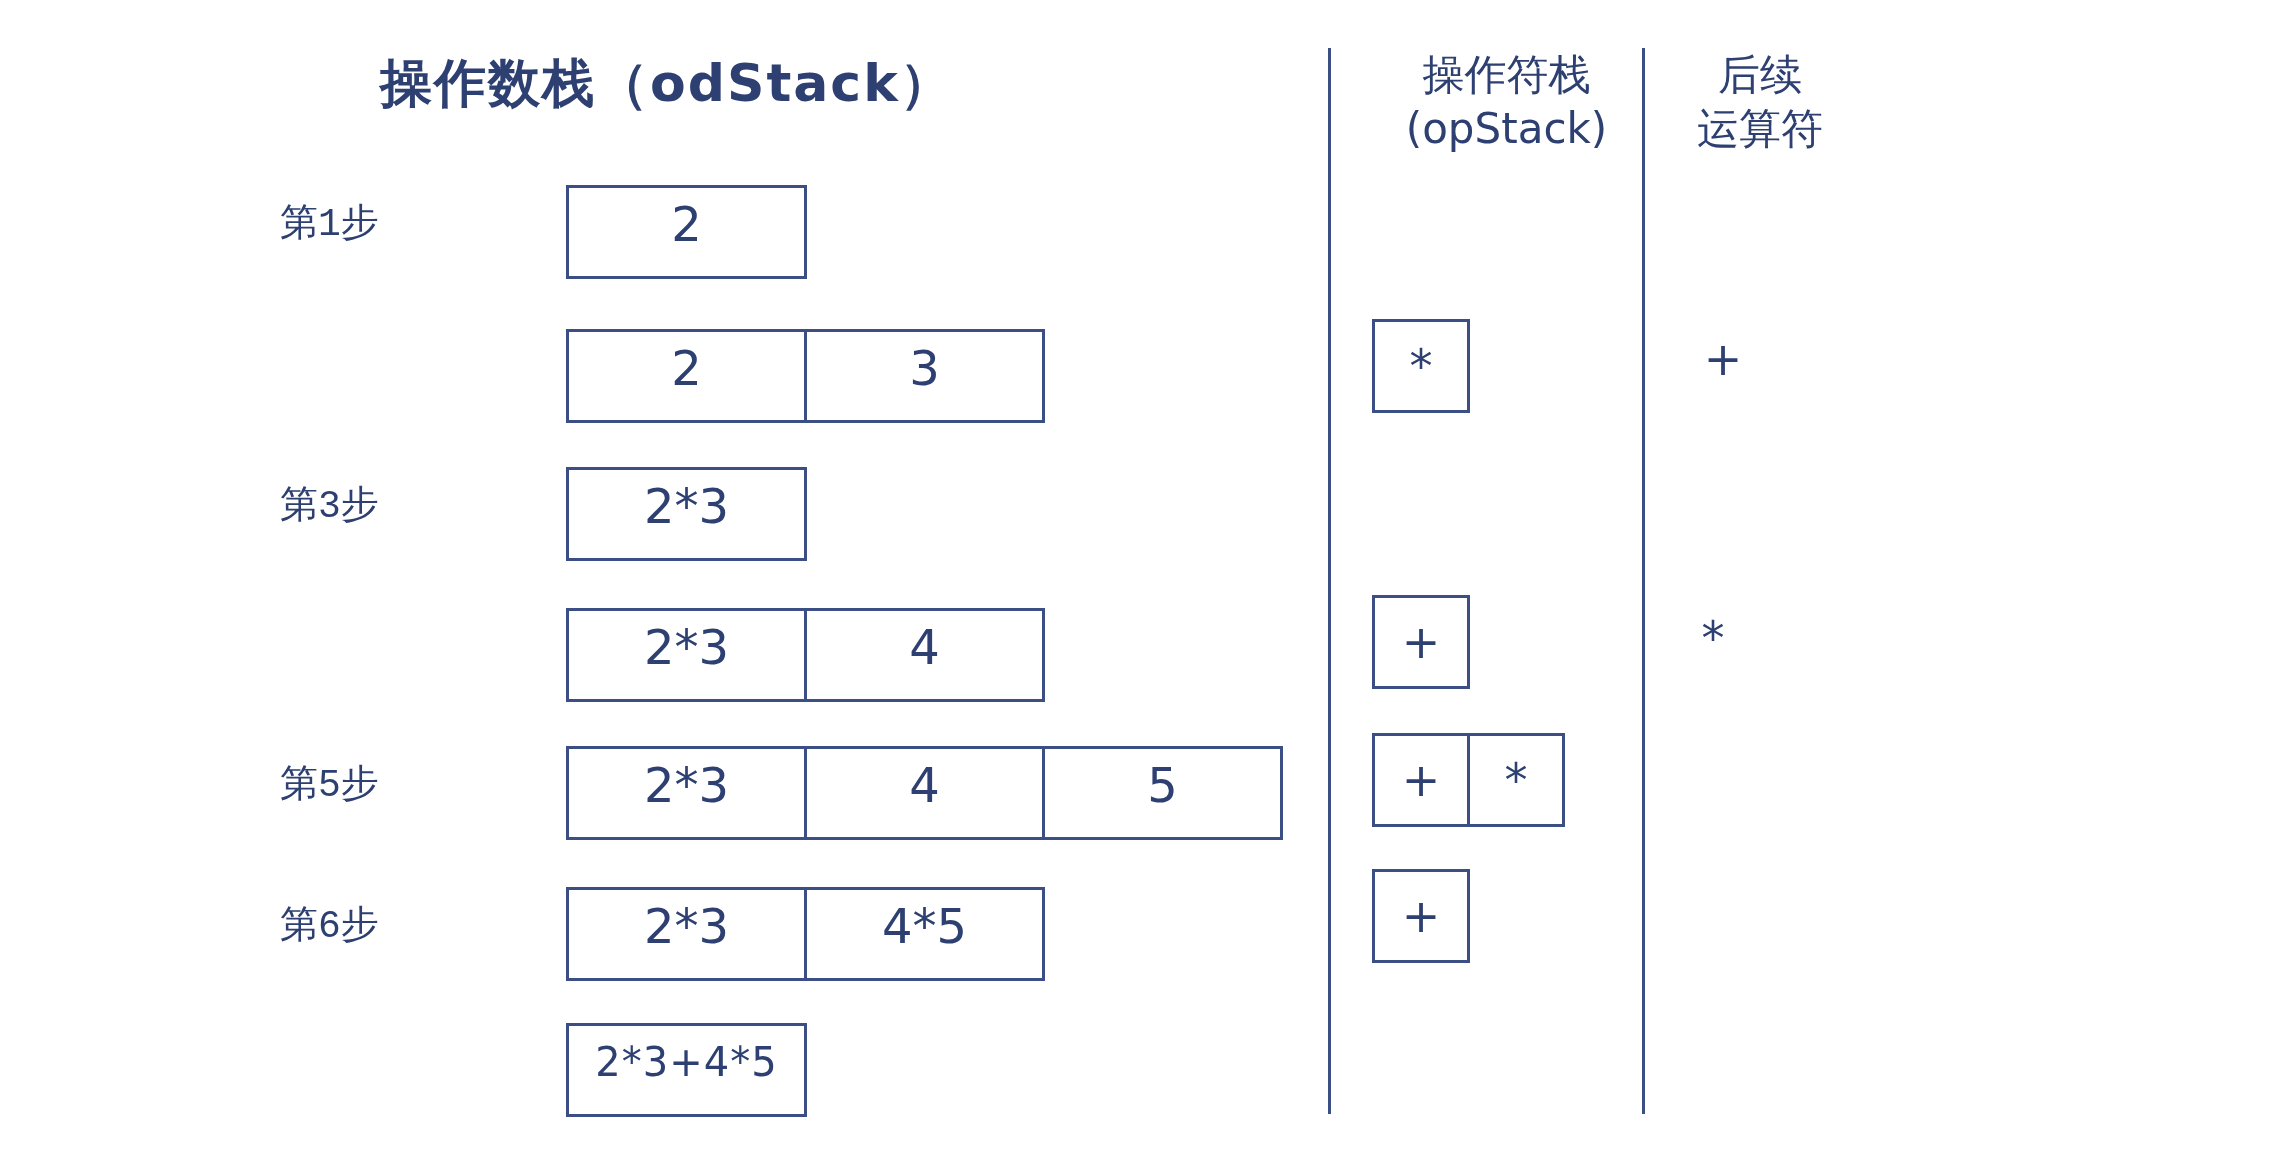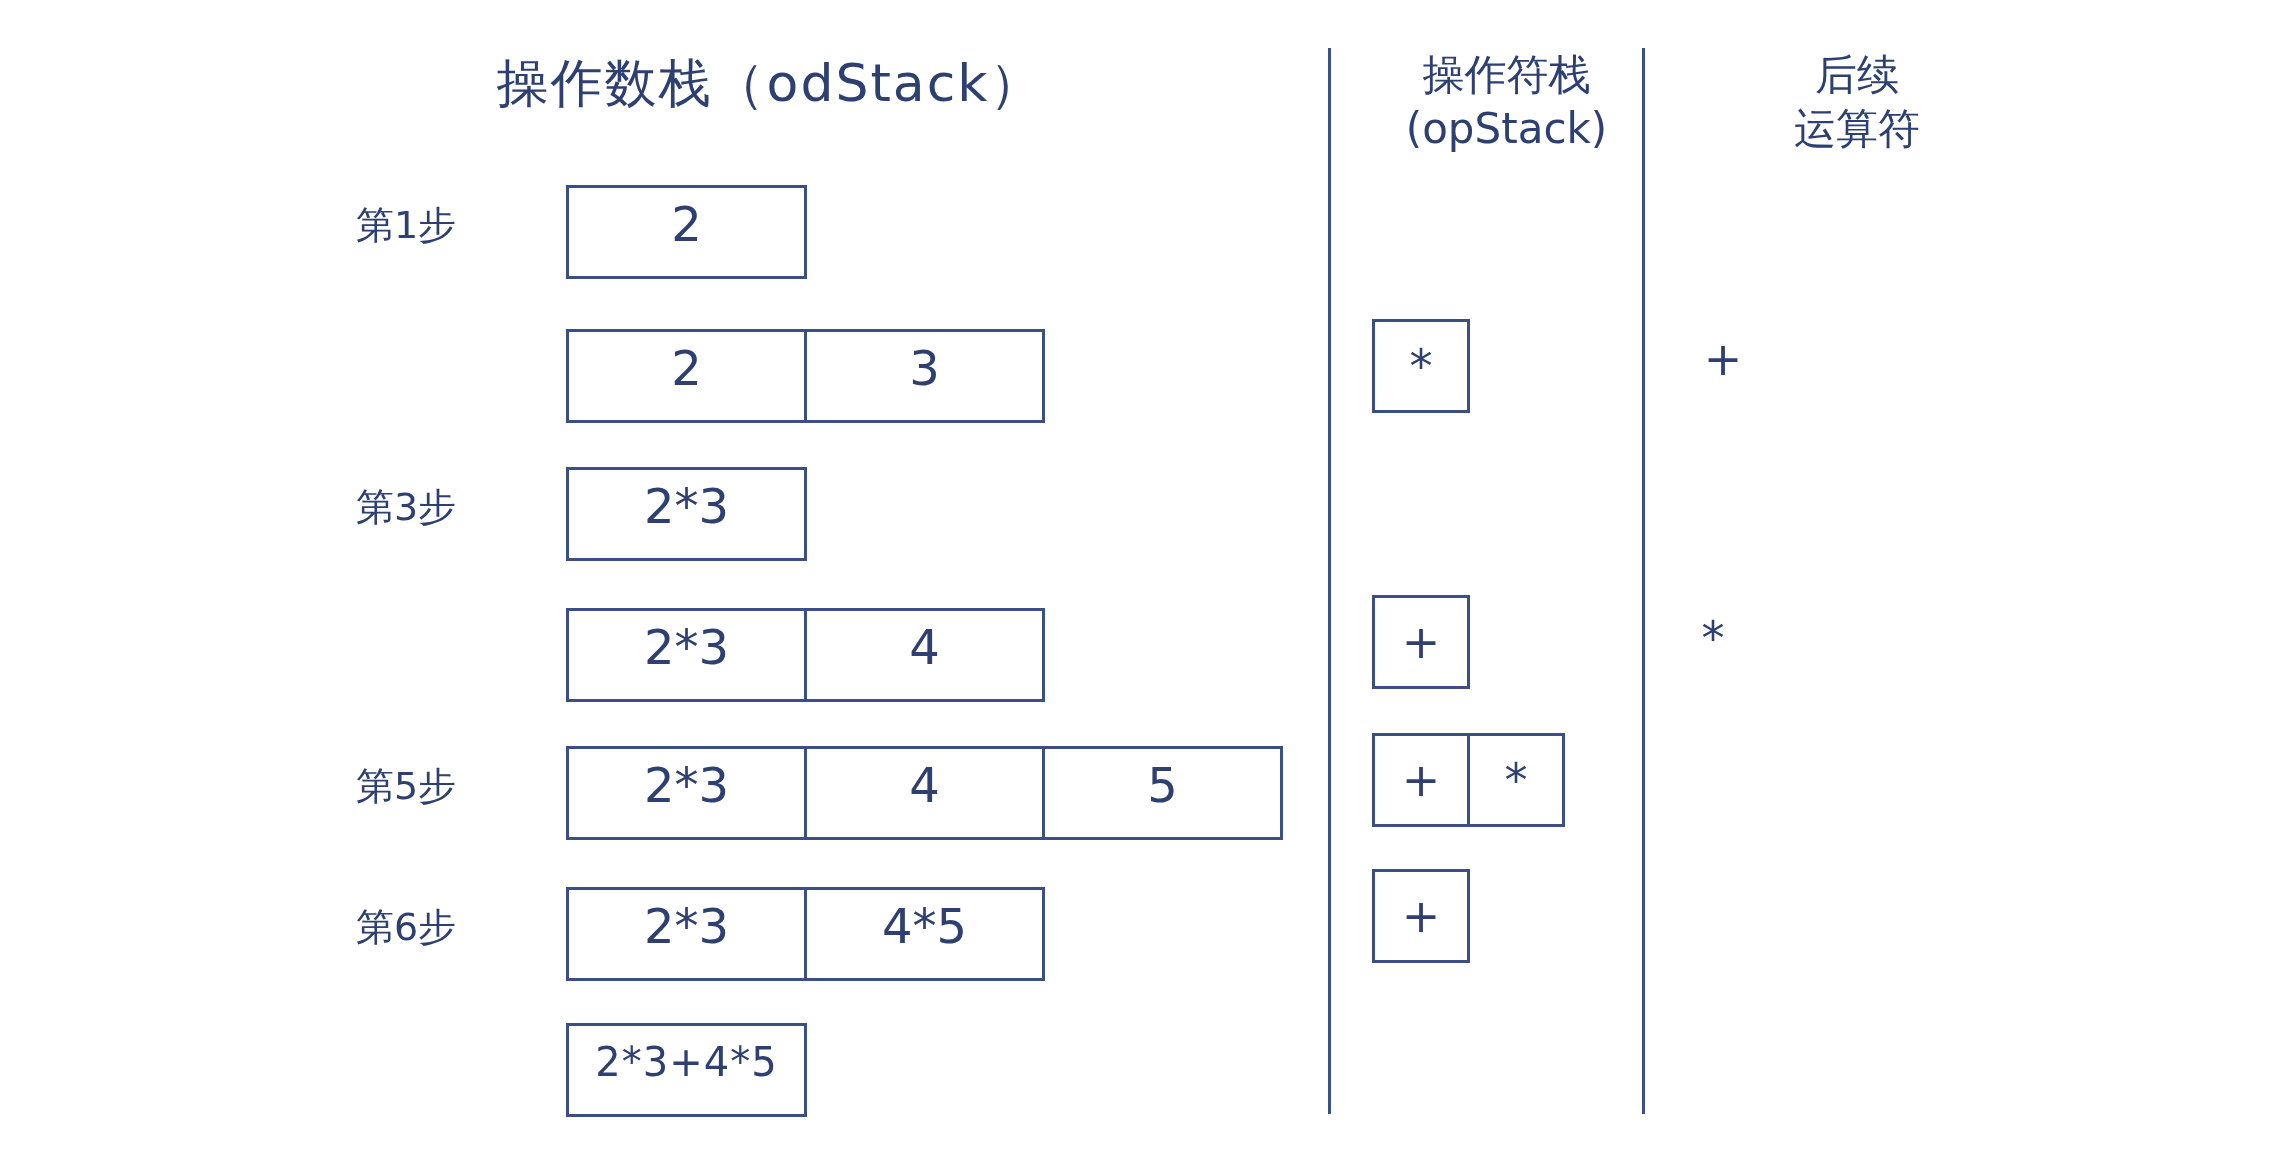--- a/index.html
+++ b/index.html
@@ -5,42 +5,42 @@
   html,body{margin:0;padding:0;background:#ffffff;}
   body{
     width:2284px;height:1158px;position:relative;overflow:hidden;
     font-family:"DejaVu Sans","Liberation Sans",sans-serif;
     color:#2d4071;
   }
   .canvas{position:absolute;inset:0;}
 
   
   .hdr-main{
-    position:absolute;left:370px;top:52px;width:800px;
-    text-align:center;font-size:52px;line-height:62px;letter-spacing:2px;
+    position:absolute;left:380px;top:52px;width:800px;
+    font-size:52px;line-height:62px;letter-spacing:2px;font-weight:bold;
   }
   .hdr-two{
     position:absolute;top:48px;text-align:center;
     font-size:42px;line-height:54px;
   }
   .hdr-op{left:1331px;width:351px;}
-  .hdr-pending{left:1711px;width:228px;padding-left:32px;}
+  .hdr-pending{left:1646px;width:228px;}
 
   
   .vdivider{
     position:absolute;top:48px;height:1066px;width:3px;
     background:#3c4f85;
   }
 
   
   .step-row{position:absolute;left:0;height:94px;width:2284px;}
   .step-label{
     position:absolute;left:280px;top:10px;width:268px;height:60px;
-    line-height:60px;text-align:center;font-size:38px;
-    padding-right:16px;box-sizing:border-box;
+    line-height:60px;text-align:left;font-size:38px;
+    padding-right:16px;box-sizing:border-box;font-family:Liberation Mono, monospace;
   }
   .od-box{
     position:absolute;top:0;height:94px;width:241px;
     border:3px solid #3c4f85;box-sizing:border-box;background:#ffffff;
     display:flex;align-items:center;justify-content:center;
     font-size:48px;padding-bottom:16px;
   }
   .od-box.small{font-size:40px;letter-spacing:1px;text-align:center;}
 
   

